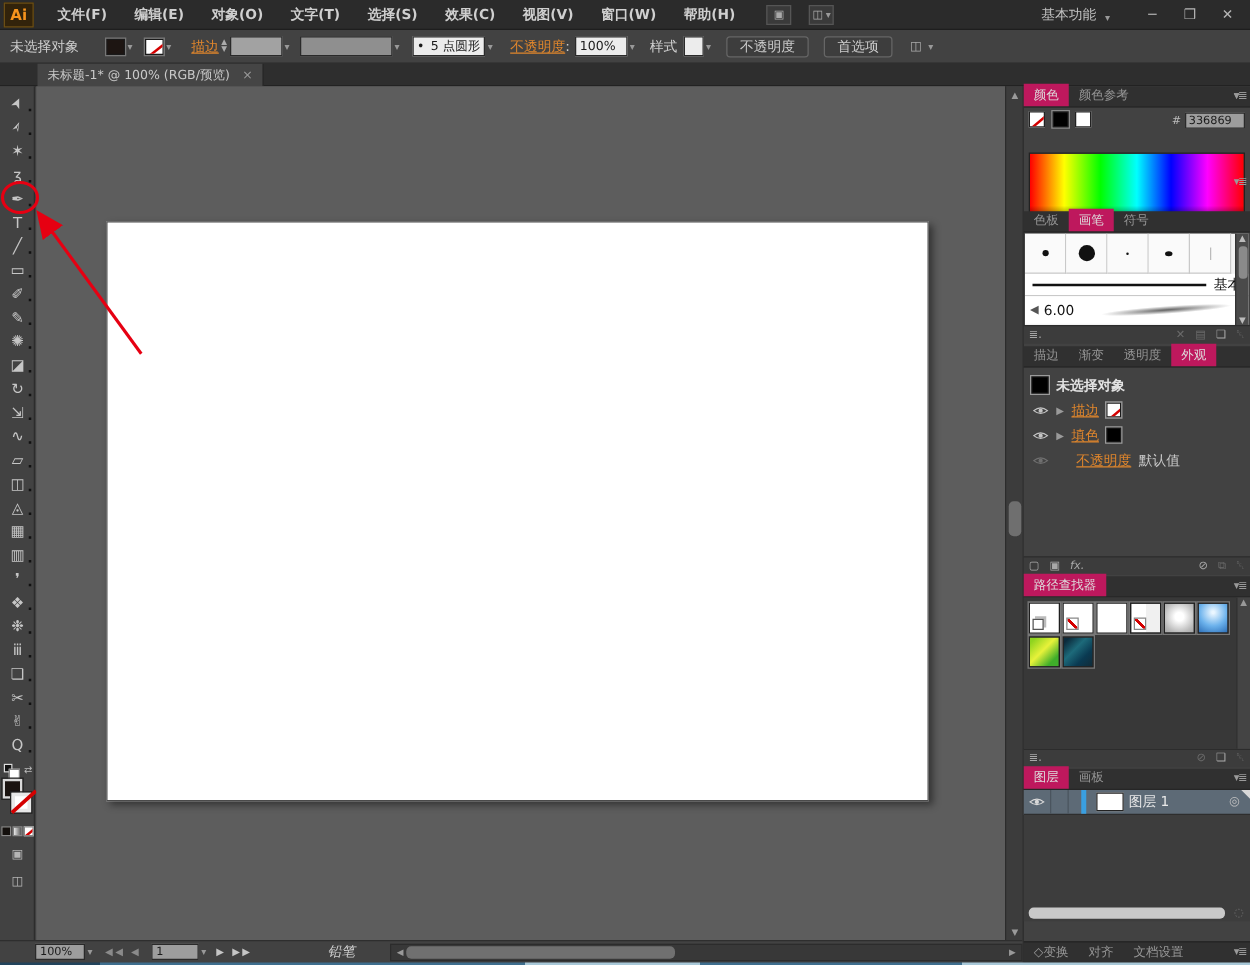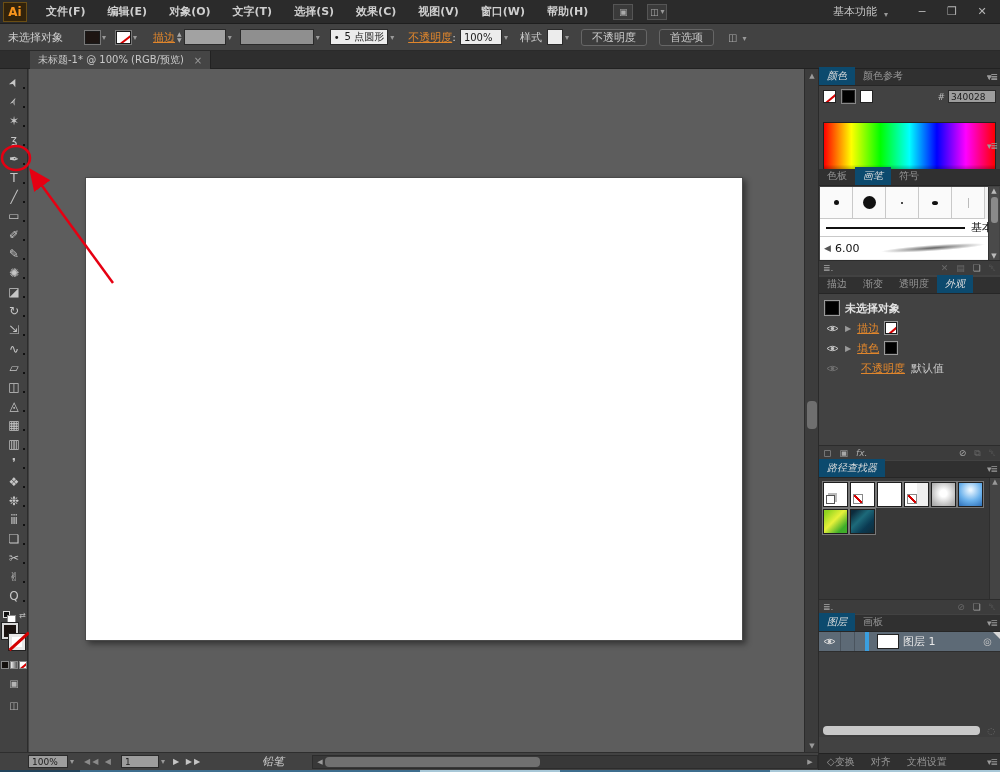--- a/index.html
+++ b/index.html
@@ -66,21 +66,21 @@
   #canvas { left:29px; top:69px; width:775px; height:683px; background:#5d5d5d; }
   #artboard { position:absolute; left:56px; top:108px; width:658px; height:464px; background:#ffffff; border:1px solid #4a4a4a; box-shadow:3px 3px 6px rgba(0,0,0,.45); }
   #vscroll { left:804px; top:69px; width:14px; height:683px; background:#3c3c3c; border-left:1px solid #2c2c2c; }
   .scroll-arrow { width:14px; height:13px; color:#9a9a9a; font-size:7px; display:flex; align-items:center; justify-content:center; }
   #vthumb { position:absolute; left:2px; top:332px; width:10px; height:28px; background:#6f6f6f; border-radius:4px; }
 
   
   #dock { left:818px; top:69px; width:182px; height:701px; background:#424242; border-left:1px solid #2a2a2a; }
   .panel-tabs { height:17px; background:#303030; display:flex; align-items:flex-end; position:relative; border-bottom:1px solid #262626; }
   .ptab { padding:2px 8px 2px; font-size:10px; color:#969696; background:transparent; }
-  .ptab[data-active="true"] { background:#0c4a6e; color:#dedede;font-style:italic; }
+  .ptab[data-active="true"] { background:#be185d; color:#dedede; }
   .panel-menu { position:absolute; right:3px; top:3px; color:#9a9a9a; font-size:9px; letter-spacing:-1px; }
   .panel-bottom { height:15px; background:#3c3c3c; border-top:1px solid #2c2c2c; display:flex; align-items:center; padding:0 4px; gap:8px; color:#a8a8a8; font-size:9px; }
   .panel-bottom .dim { color:#6a6a6a; }
   .pb-right { margin-left:auto; display:flex; gap:8px; }
 
   
   #panel-color { height:100px; }
   #color-content { padding:3px 4px 0; position:relative; height:34px; }
   .cswatch { width:13px; height:13px; border:1px solid #222; display:inline-block; vertical-align:middle; margin-right:2px; }
   .cs-none { background:#fff; position:relative; overflow:hidden; }
@@ -396,21 +396,21 @@
     <span class="ptab" data-name="panel-tab" data-active="true">颜色</span>
         <span class="ptab" data-name="panel-tab" data-active="false">颜色参考</span>
       </div>
     <span class="panel-menu" style="top:72px;" data-name="panel-menu-icon">▾≣</span>
     <div id="color-content">
       <span class="cswatch cs-none" data-name="none-color-swatch"></span>
       <span class="cswatch cs-black" data-name="black-color-swatch"></span>
       <span class="cswatch cs-white" data-name="white-color-swatch"></span>
       <span id="hex-wrap">
         <span id="hex-icon" data-name="hex-icon">#</span>
-        <span id="hex-field" data-name="hex-value-field">340028</span>
+        <span id="hex-field" data-name="hex-value-field">336869</span>
       </span>
     </div>
     <div id="spectrum" data-name="color-spectrum"></div>
   </div>
 
   <div id="panel-brushes" data-name="brushes-panel">
     <div class="panel-tabs">
 
     <span class="ptab" data-name="panel-tab" data-active="false">色板</span>
         <span class="ptab" data-name="panel-tab" data-active="true">画笔</span>

